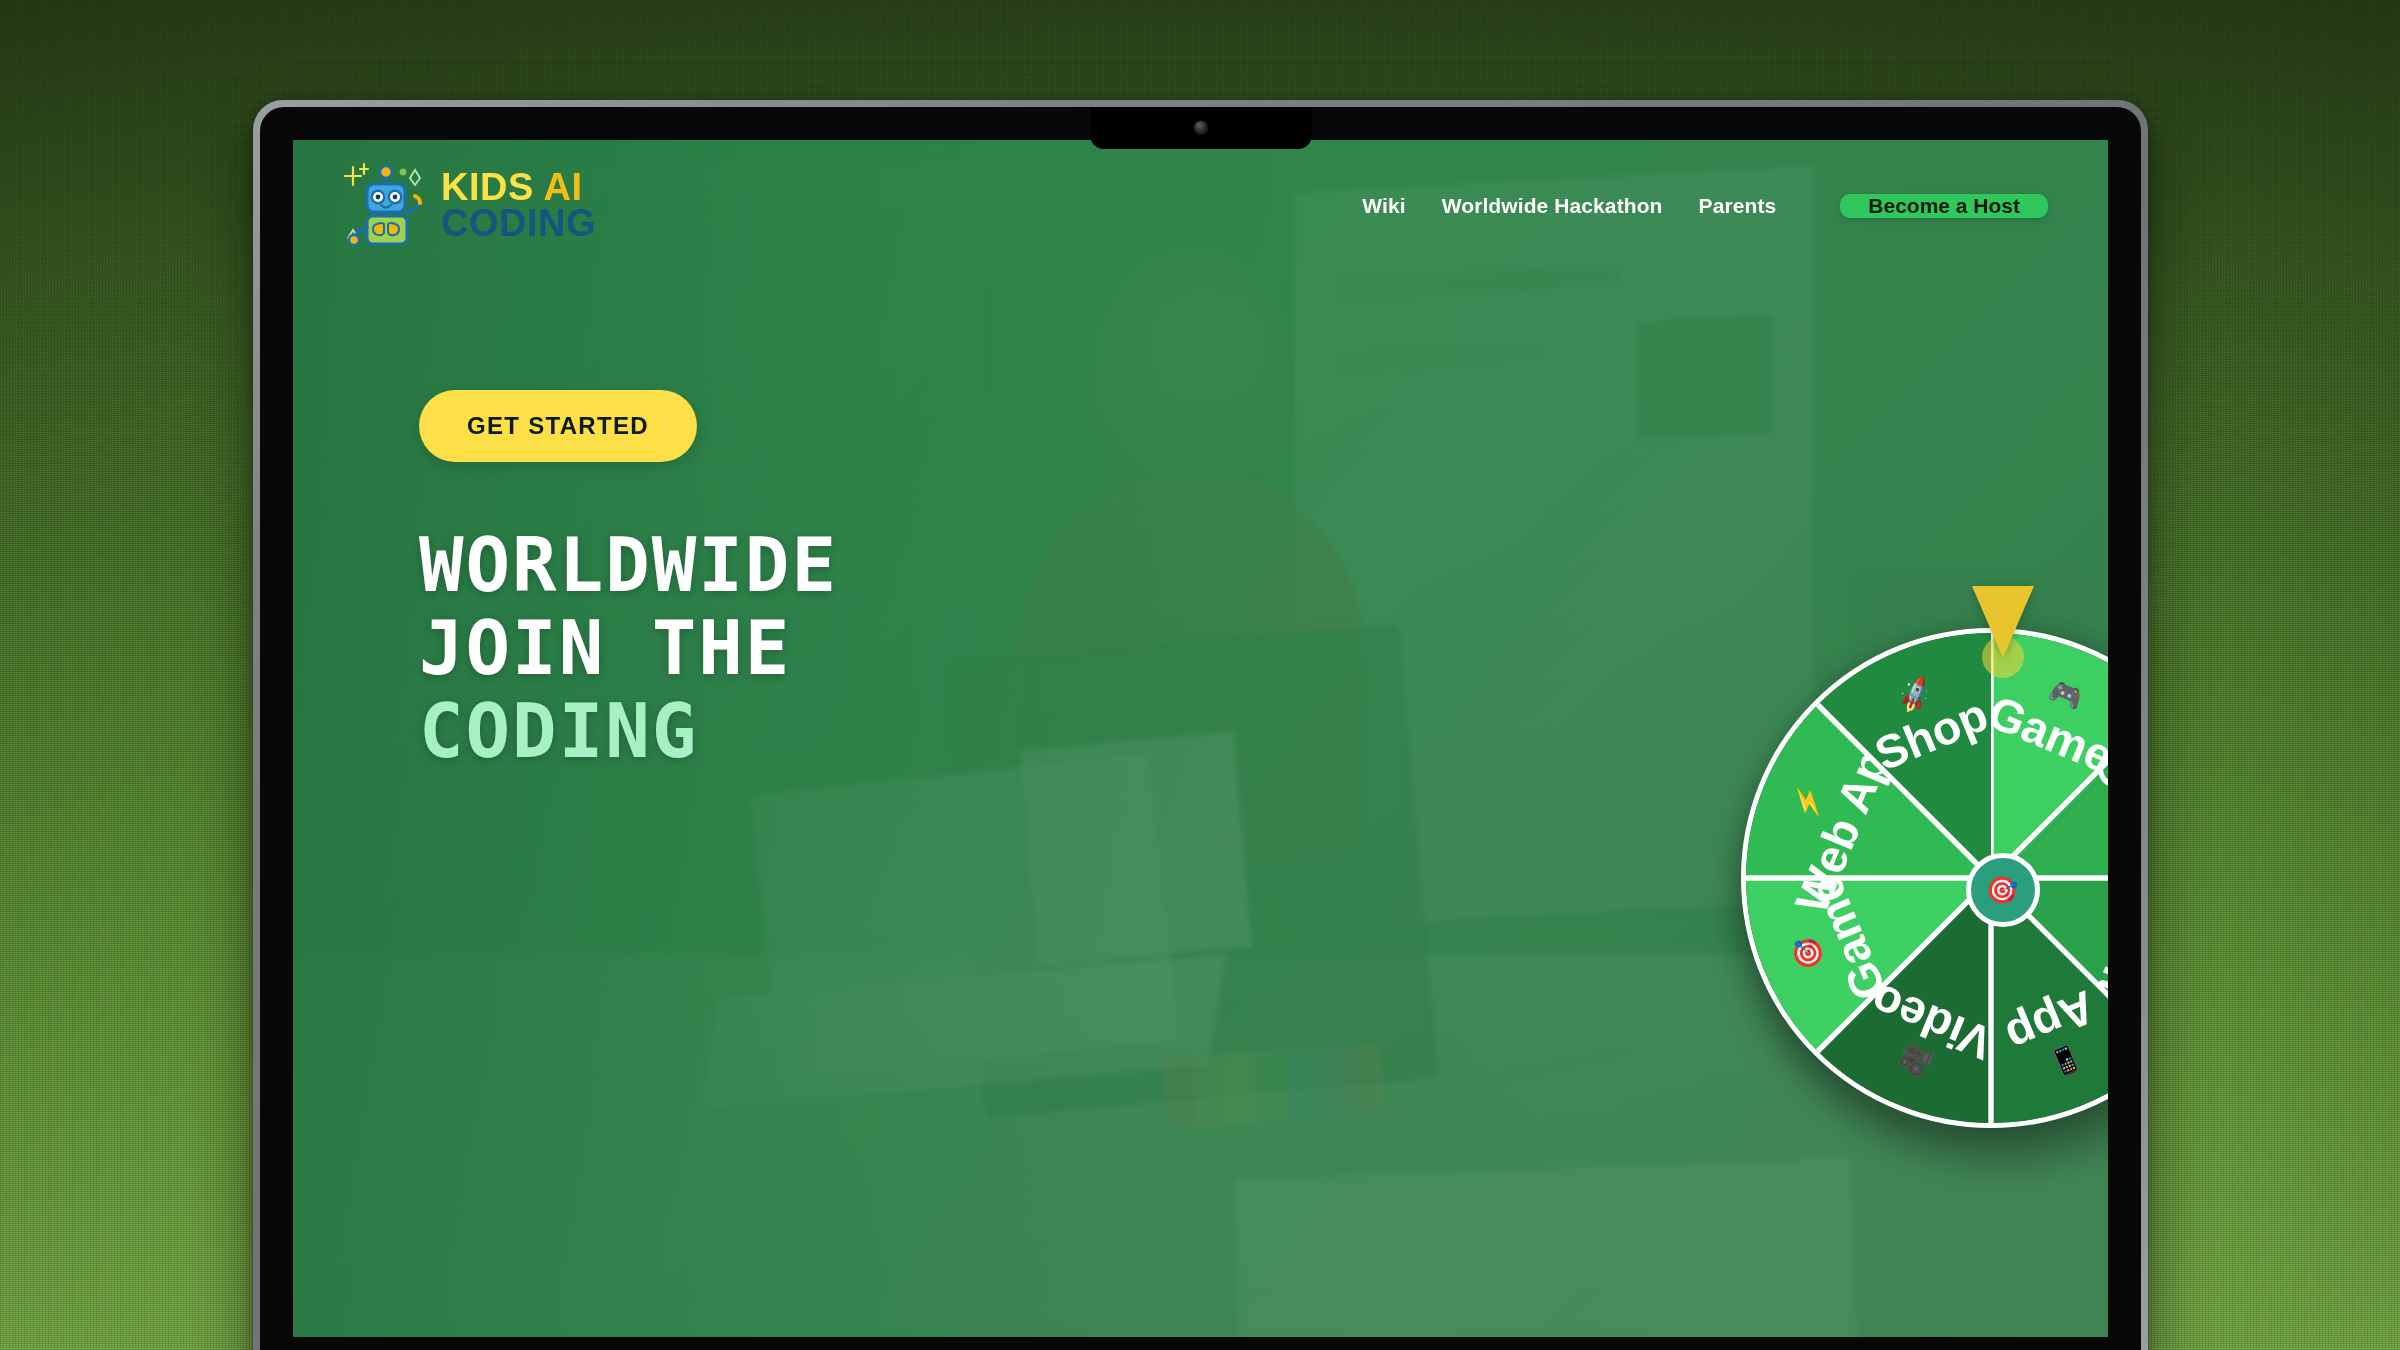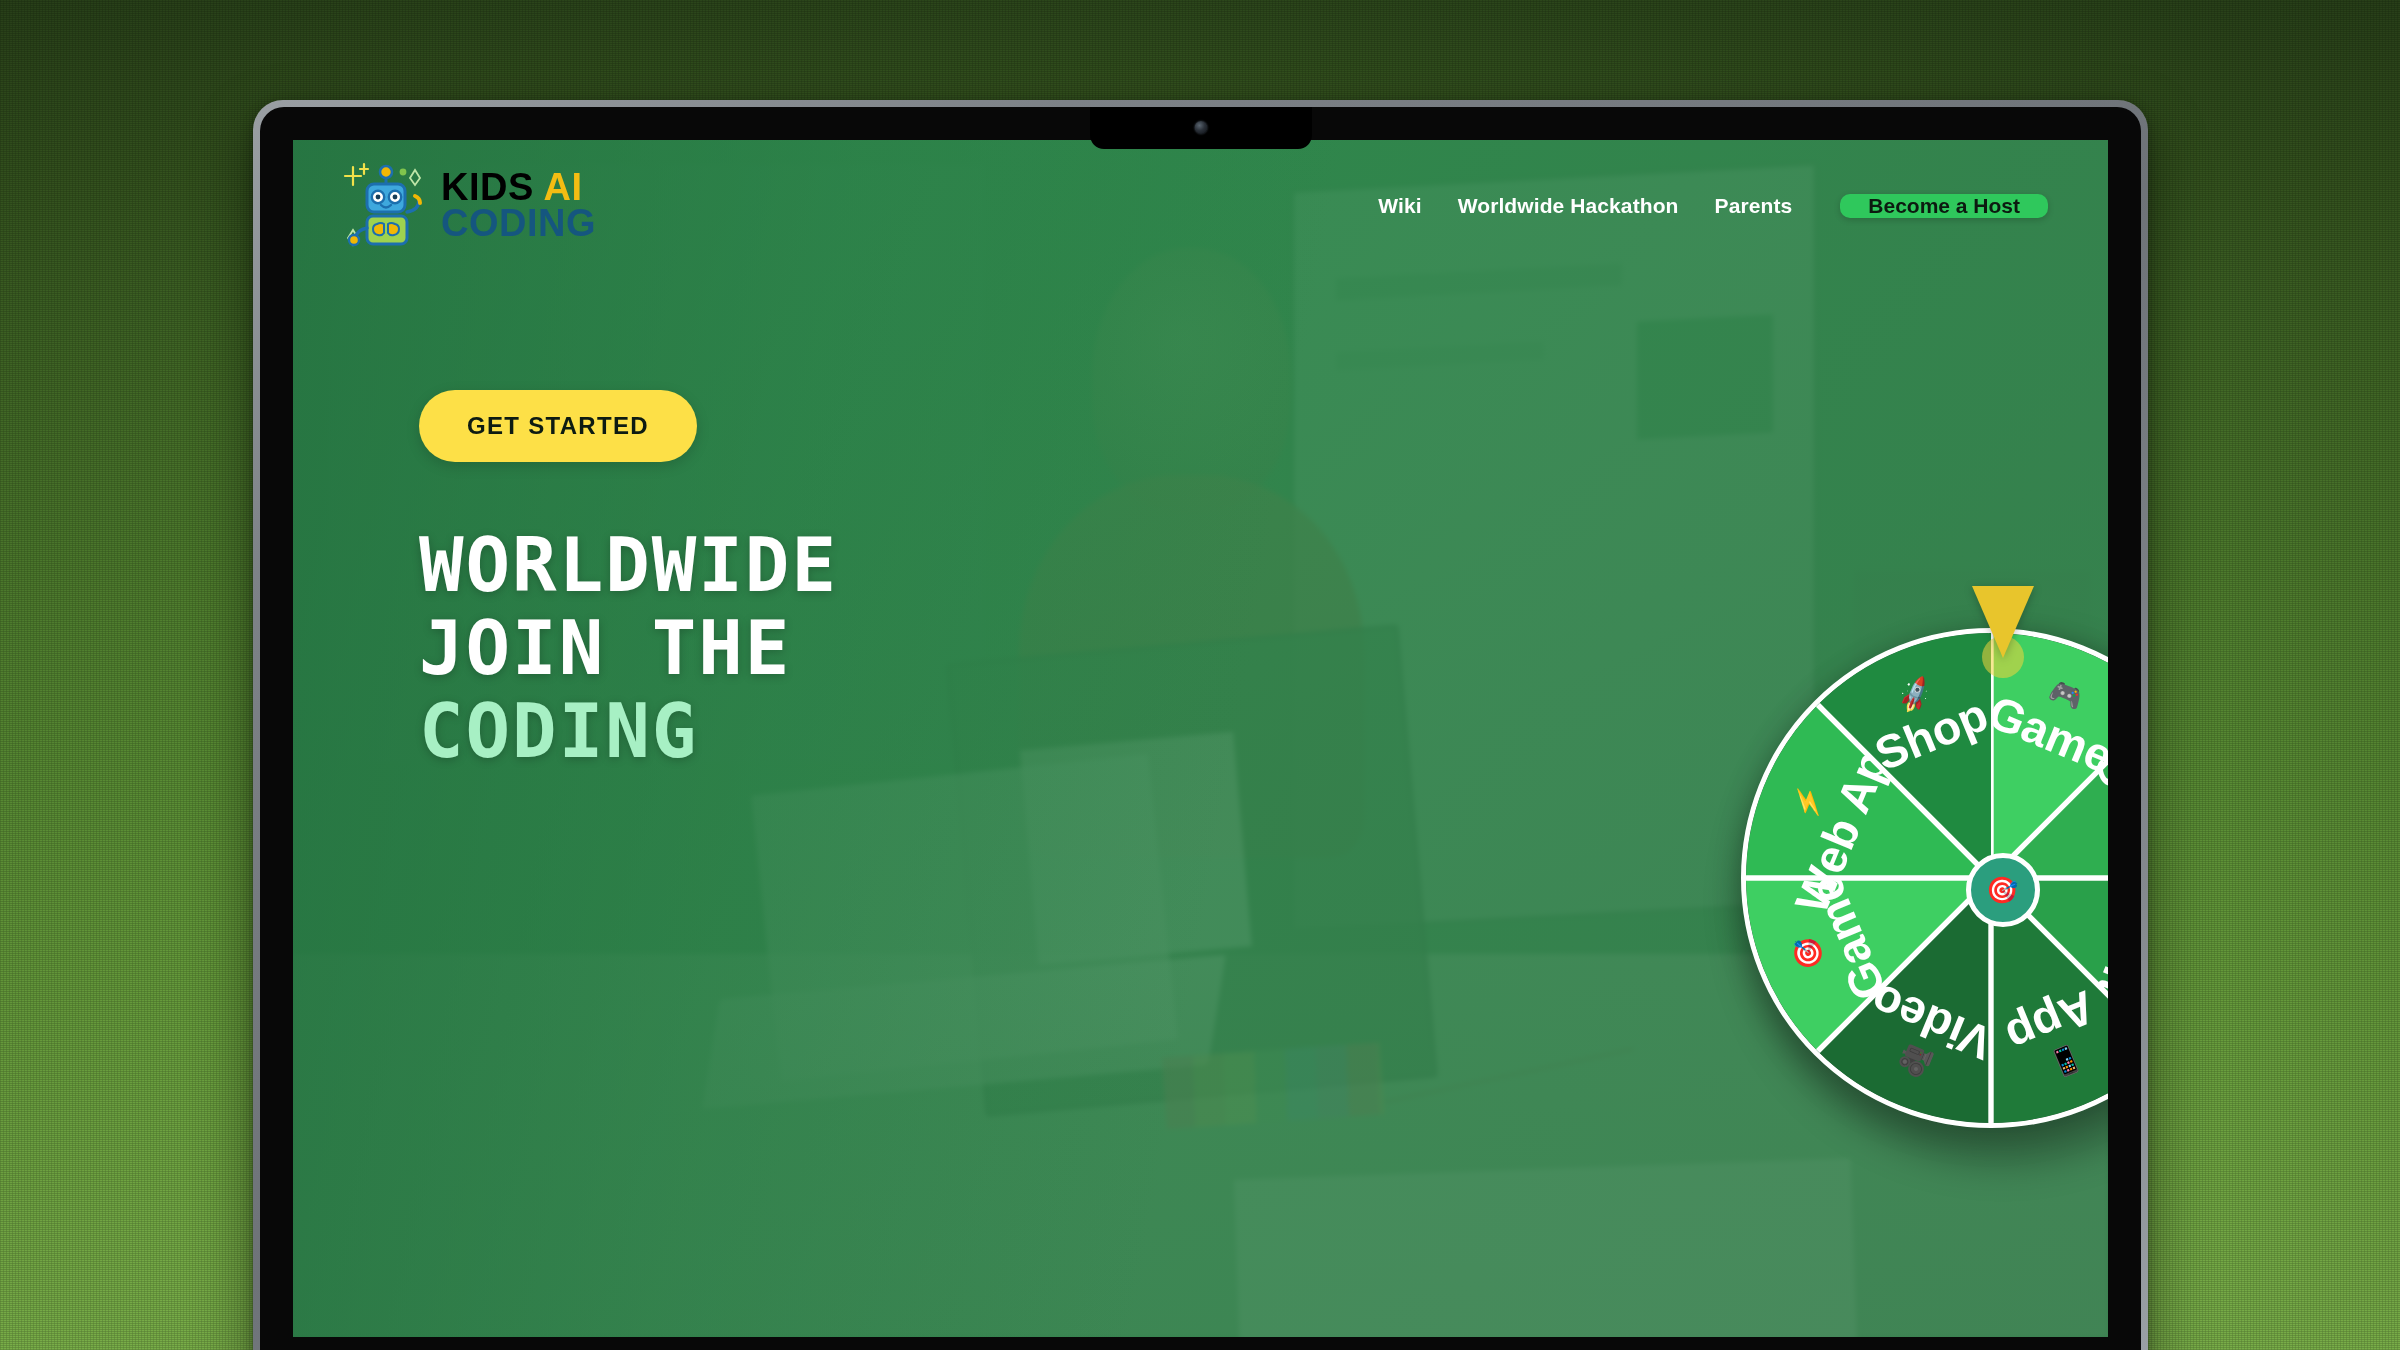--- a/index.html
+++ b/index.html
@@ -119,31 +119,31 @@
   header{
     position:absolute; top:0; left:0; right:0; height:132px;
     display:flex; align-items:center; justify-content:space-between;
     padding:0 60px 0 50px; z-index:5;
   }
   .brand{ display:flex; align-items:center; gap:12px; }
   .robot{ width:86px; height:92px; position:relative; flex:none; }
   .wordmark{ line-height:.94; }
   .wm1{ font-size:38px; font-weight:800; letter-spacing:.5px; }
   .wm2{ font-size:38px; font-weight:800; letter-spacing:.5px; }
-  .kids{ color:#000000; } .ai{ color:#f4bd13; } .coding{ color:#15567f; }
+  .kids{ color:#fde047; } .ai{ color:#f4bd13; } .coding{ color:#15567f; }
 
   nav{ display:flex; align-items:center; gap:36px; }
   nav a{
     color:#fff; text-decoration:none; font-size:21px; font-weight:700;
     letter-spacing:.1px; white-space:nowrap;
   }
   .host-btn{
     background:#2fc85c; color:#0c1a10; border:none; cursor:pointer;
     font-size:21px; font-weight:700; padding:0 28px; border-radius:10px;
-    font-family:inherit; margin-left:12px; white-space:nowrap;
+    font-family:inherit; margin-left:28px; white-space:nowrap;
     box-shadow:0 2px 6px rgba(0,0,0,.18);
   }
 
   
   .hero{ position:absolute; left:126px; top:250px; width:820px; z-index:4; }
   .cta{
     display:inline-block; background:#fde047; color:#0d1b12;
     font-size:24px; font-weight:800; letter-spacing:1.3px;
     padding:22px 48px; border-radius:999px; border:none; cursor:pointer;
     font-family:inherit; box-shadow:0 4px 14px rgba(0,0,0,.16);

